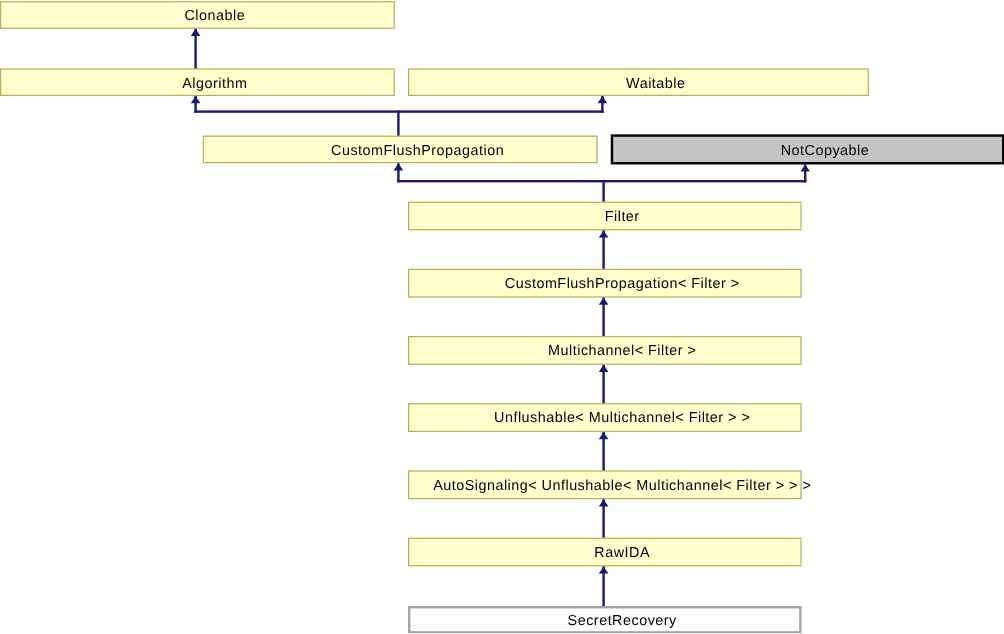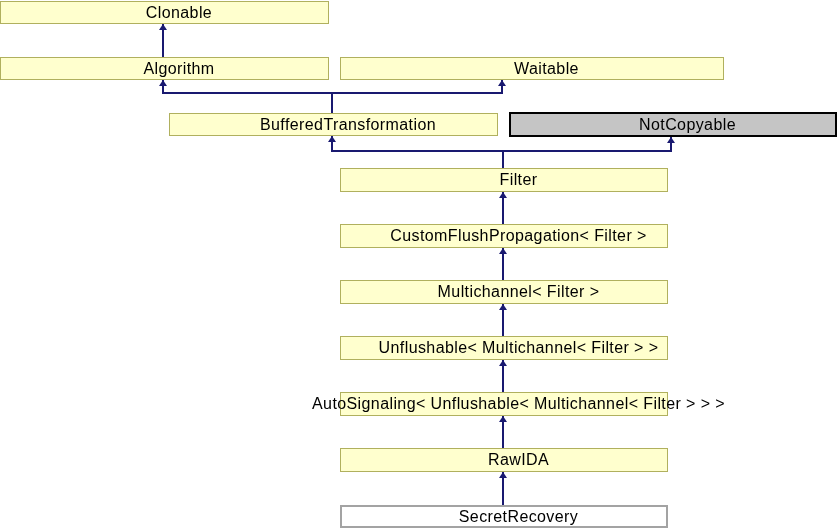--- a/index.html
+++ b/index.html
@@ -10,21 +10,21 @@
     background:#ffffff;
     overflow:hidden;
     font-family:"Liberation Sans", sans-serif;
   }
   .node{
     position:absolute;
     box-sizing:border-box;
     background:#ffffce;
     border:1px solid #b0b05e;
     color:#000000;
-    font-size:16px;
+    font-size:12px;
     letter-spacing:0.4px;
     display:flex;
     align-items:center;
     justify-content:center;
     white-space:nowrap;
     cursor:pointer;
     padding-left:29px;
   }
   .node-undoc{
     background:#c5c5c5;
@@ -56,21 +56,21 @@
 <body>
 
 <div class="canvas">
 
   <div class="node" style="left:0px;top:1px;width:329px;height:23px">Clonable</div>
 
   <div class="node" style="left:0px;top:57px;width:329px;height:23px">Algorithm</div>
 
   <div class="node" style="left:340px;top:57px;width:384px;height:23px">Waitable</div>
 
-  <div class="node" style="left:169px;top:113px;width:329px;height:23px">BufferedTransformation</div>
+  <div class="node" style="left:169px;top:113px;width:329px;height:23px">CustomFlushPropagation</div>
 
   <div class="node node-undoc" style="left:509px;top:112px;width:328px;height:25px">NotCopyable</div>
 
   <div class="node" style="left:340px;top:168px;width:328px;height:24px">Filter</div>
 
   <div class="node" style="left:340px;top:280px;width:328px;height:24px">Multichannel&lt; Filter &gt;</div>
 
   <div class="node" style="left:340px;top:224px;width:328px;height:24px">CustomFlushPropagation&lt; Filter &gt;</div>
 
   <div class="node" style="left:340px;top:336px;width:328px;height:24px">Unflushable&lt; Multichannel&lt; Filter &gt; &gt;</div>

